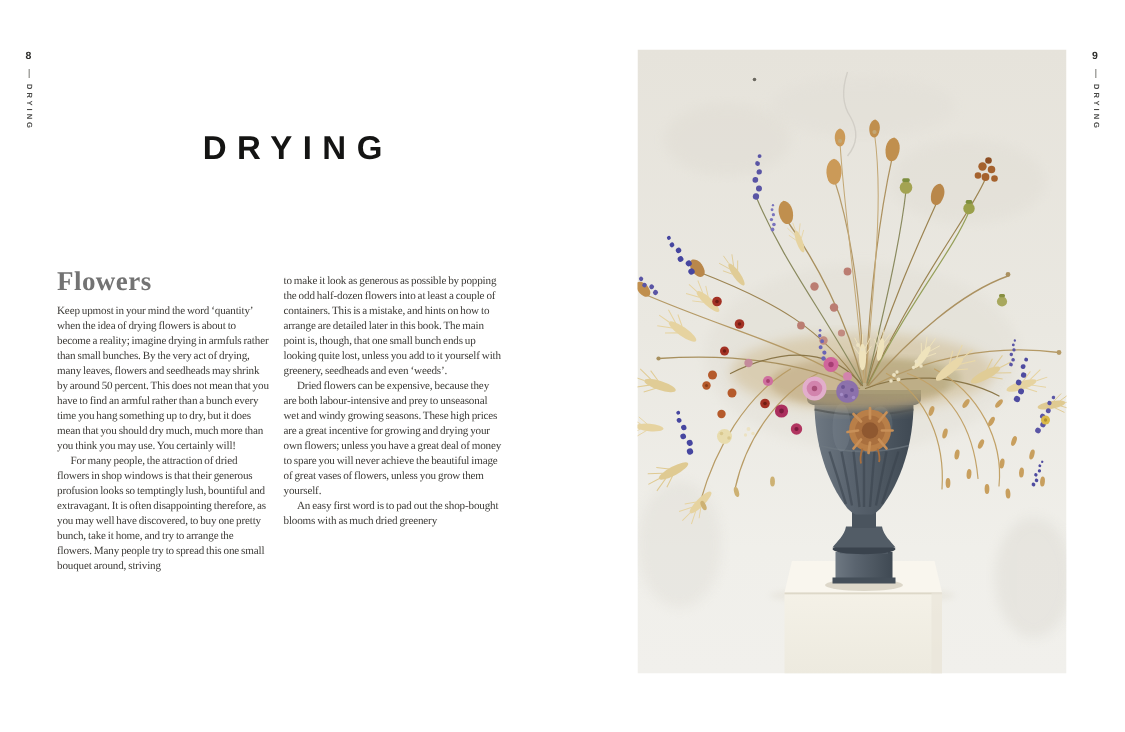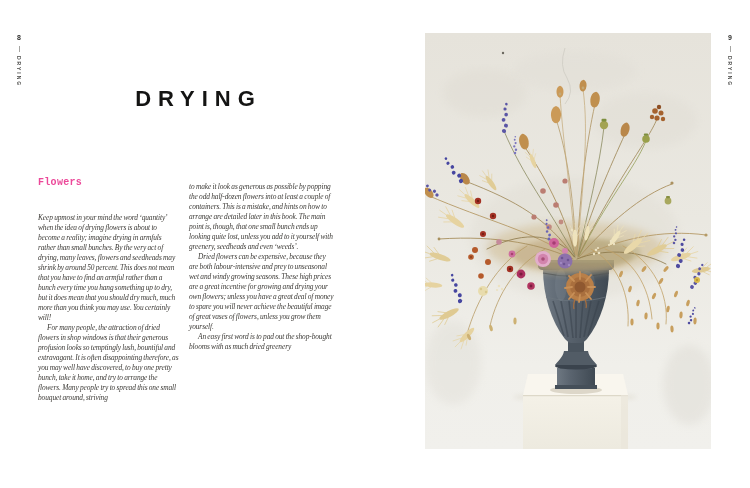--- a/index.html
+++ b/index.html
@@ -10,27 +10,27 @@
   .edge-strip.left{left:12px;}
   .edge-strip.right{left:723px;}
   .folio{font-family:"Liberation Sans",sans-serif;font-size:7px;font-weight:700;color:#2e2e2c;line-height:9px;}
   .spine-rule{width:1px;height:6px;background:#a5a5a2;margin:4px 0 4px 0;}
   .spine{writing-mode:vertical-rl;font-family:"Liberation Sans",sans-serif;font-size:5px;
          font-weight:700;letter-spacing:2px;color:#4a4a48;}
   
   .chapter-title{position:absolute;left:30px;top:86px;width:330px;text-align:center;
                  font-family:"Liberation Sans",sans-serif;font-weight:700;font-size:22px;
                  letter-spacing:7px;text-indent:7px;color:#141413;}
-  .section-heading{position:absolute;left:38px;top:177px;font-family:Liberation Mono, monospace;
-                   font-weight:700;font-size:10px;letter-spacing:.3px;color:#ec4899;}
+  .section-heading{position:absolute;left:38px;top:177px;font-family:Liberation Serif, serif;
+                   font-weight:700;font-size:18px;letter-spacing:.3px;color:#737373;}
   .col{position:absolute;font-size:7.4px;line-height:10px;letter-spacing:-0.1px;word-spacing:-0.4px;
-       text-align:left;font-style:italic;}
+       text-align:left;}
   .col p{margin:0;}
   .col p.indent{text-indent:9px;}
-  .col-1{left:38px;top:213px;width:142px;}
+  .col-1{left:38px;top:202px;width:142px;}
   .col-2{left:189px;top:182px;width:147px;}
   
   .photo{position:absolute;left:425px;top:33px;width:286px;height:416px;}
   .photo svg{display:block;}
 </style>
 </head>
 <body>
 
 <div class="spread">
 

